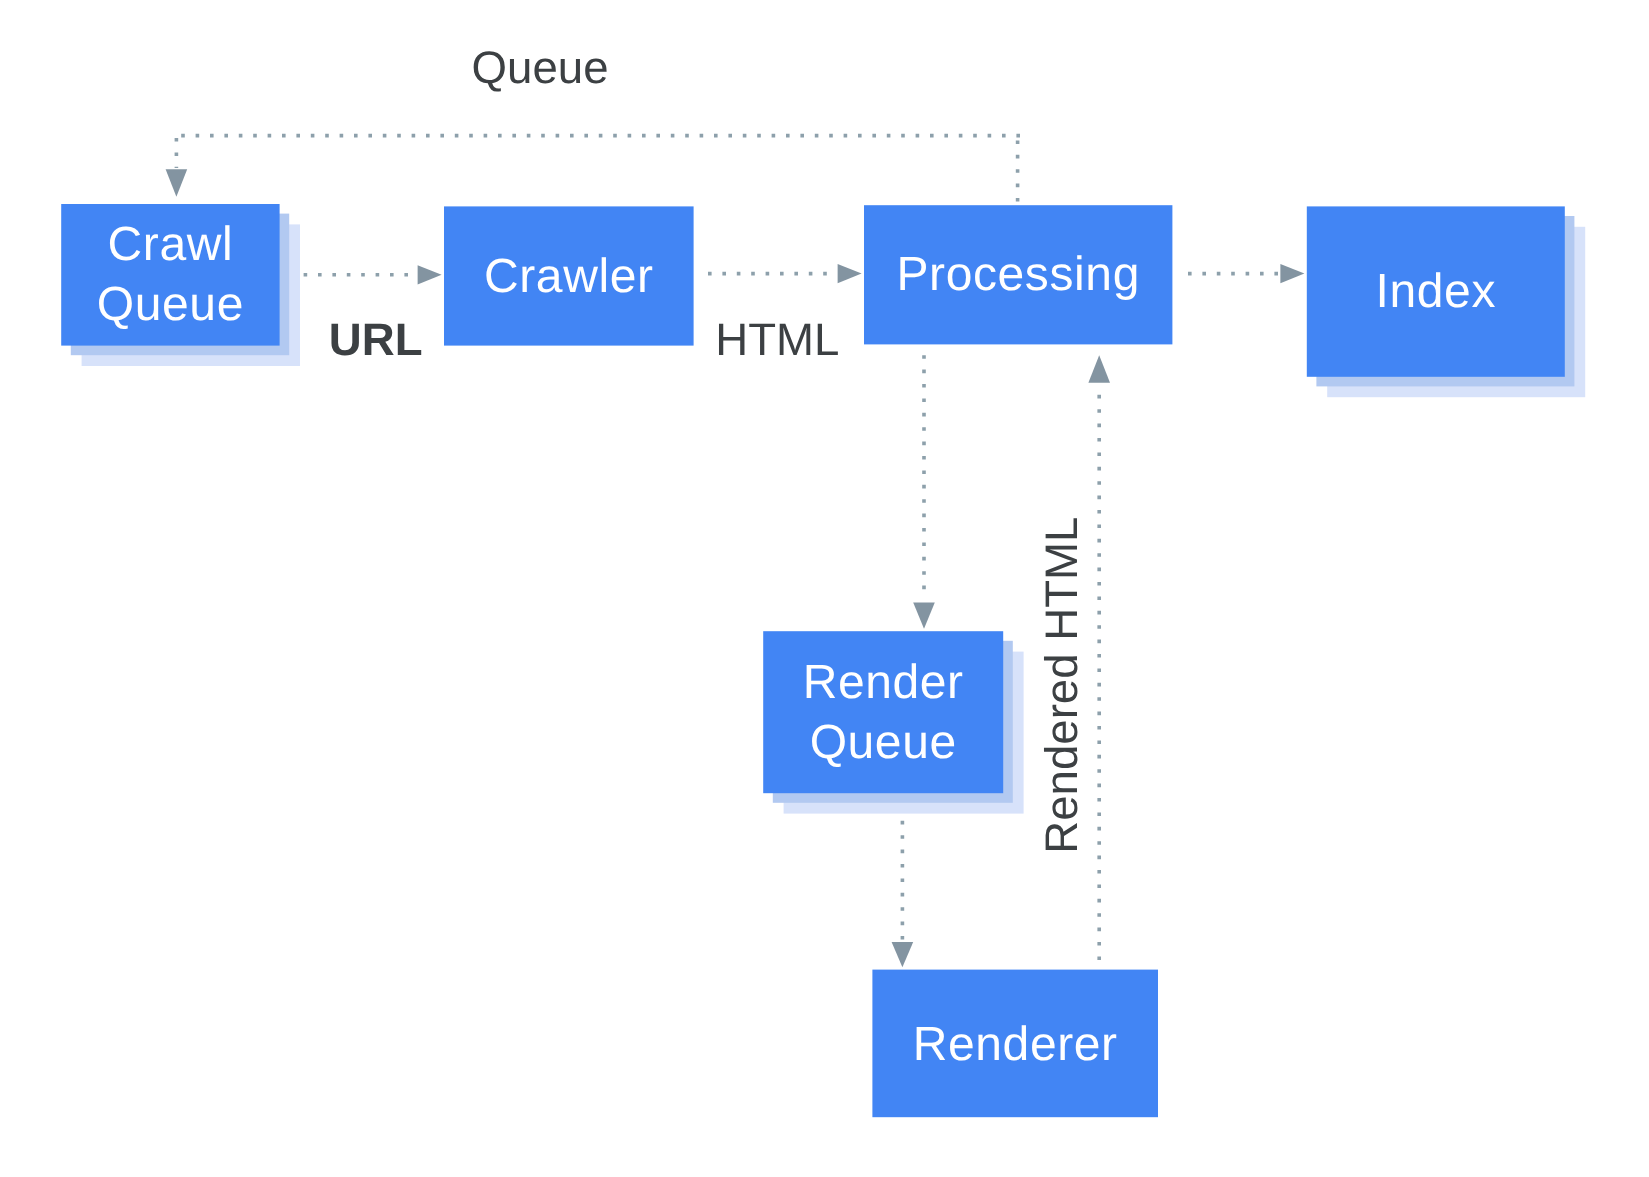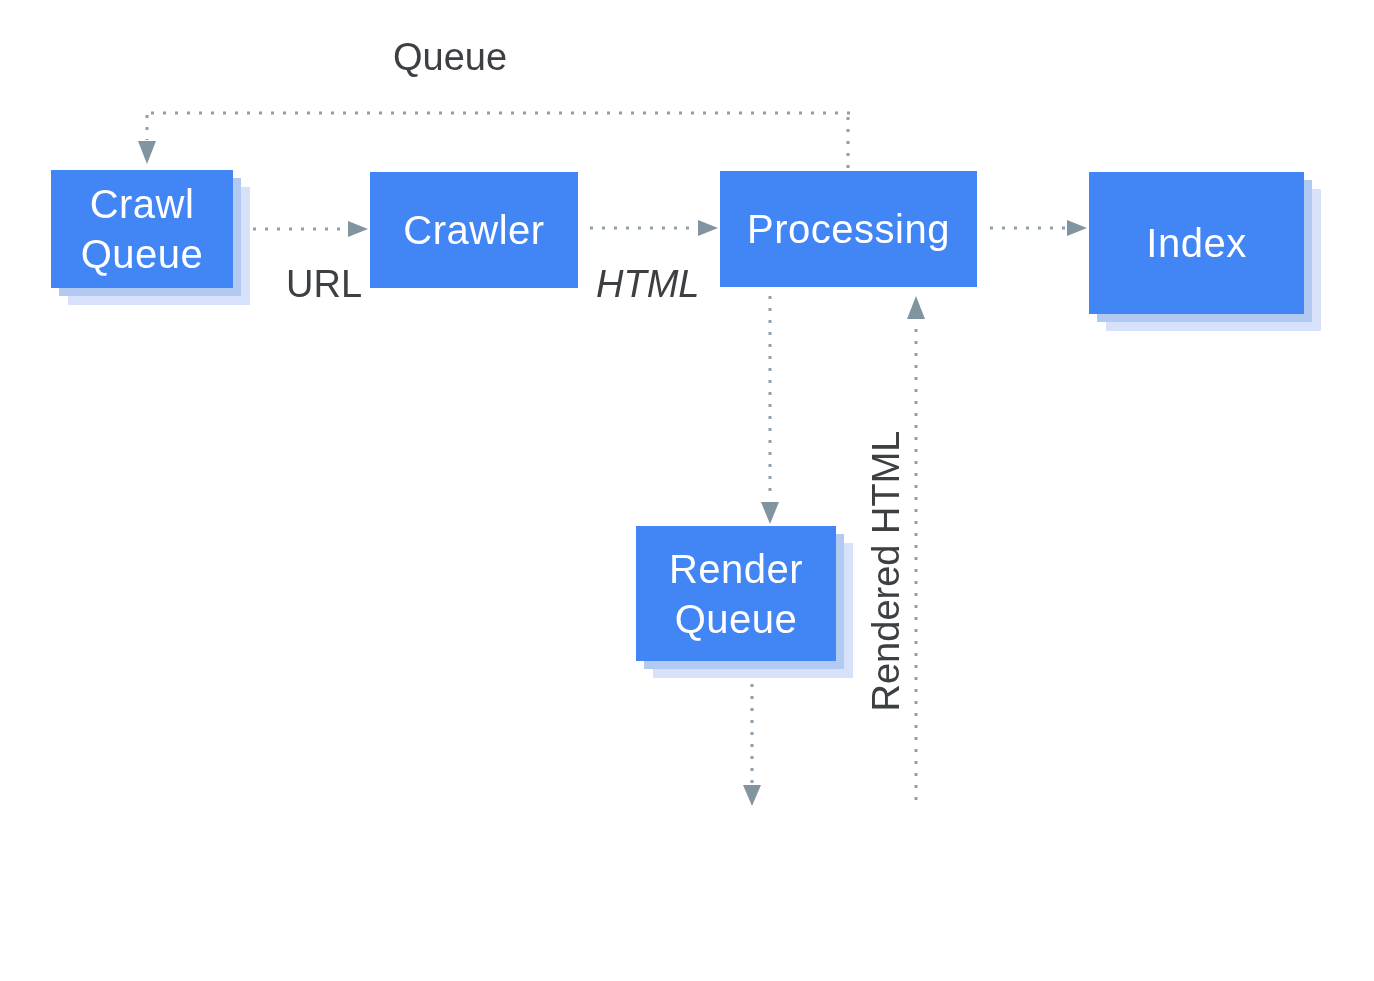--- a/index.html
+++ b/index.html
@@ -115,22 +115,25 @@
   </div>
 
   <div class="node stacked" style="left:1089px; top:172px; width:215px; height:142px;">
     <span>Index</span>
   </div>
 
   <div class="node stacked" style="left:636px; top:526px; width:200px; height:135px;text-align:center;">
     <span>Render Queue</span>
   </div>
 
+  <div class="node" style="left:727px; top:808px; width:238px; height:123px;">
+    <span>Renderer</span>
+  </div>
 
   <div class="edge-label" style="left:393px; top:36px;">Queue</div>
 
-  <div class="edge-label" style="left:286px; top:263px;">URL</div>
+  <div class="edge-label" style="left:274px; top:263px;font-weight:bold;">URL</div>
 
-  <div class="edge-label" style="left:596px; top:263px;font-style:italic;">HTML</div>
+  <div class="edge-label" style="left:596px; top:263px;">HTML</div>
 
   <div class="edge-label vertical" style="left:886px; top:571px;">Rendered HTML</div>
 
 </div>
 
 </body></html>

